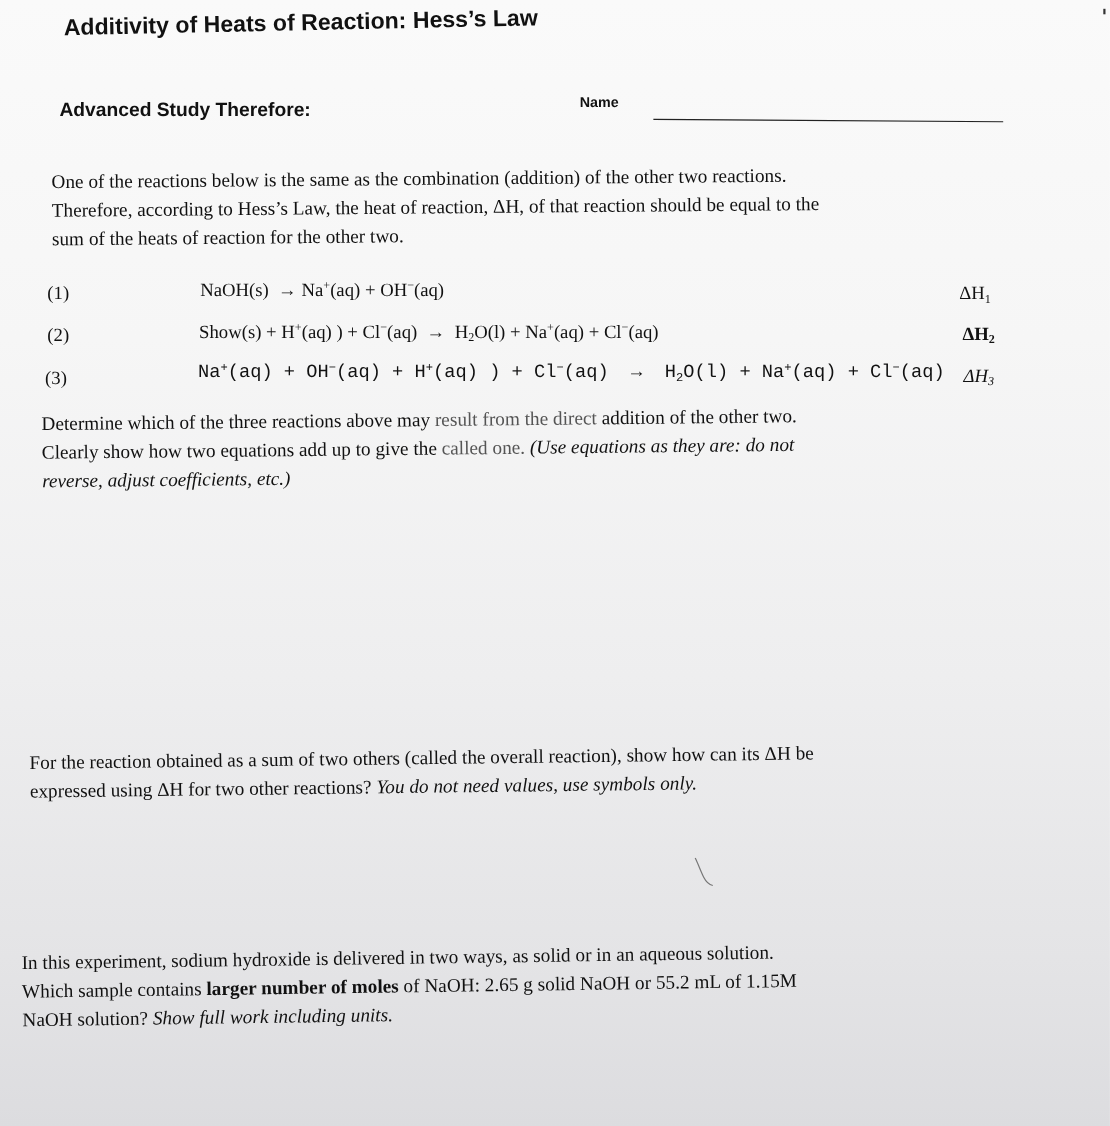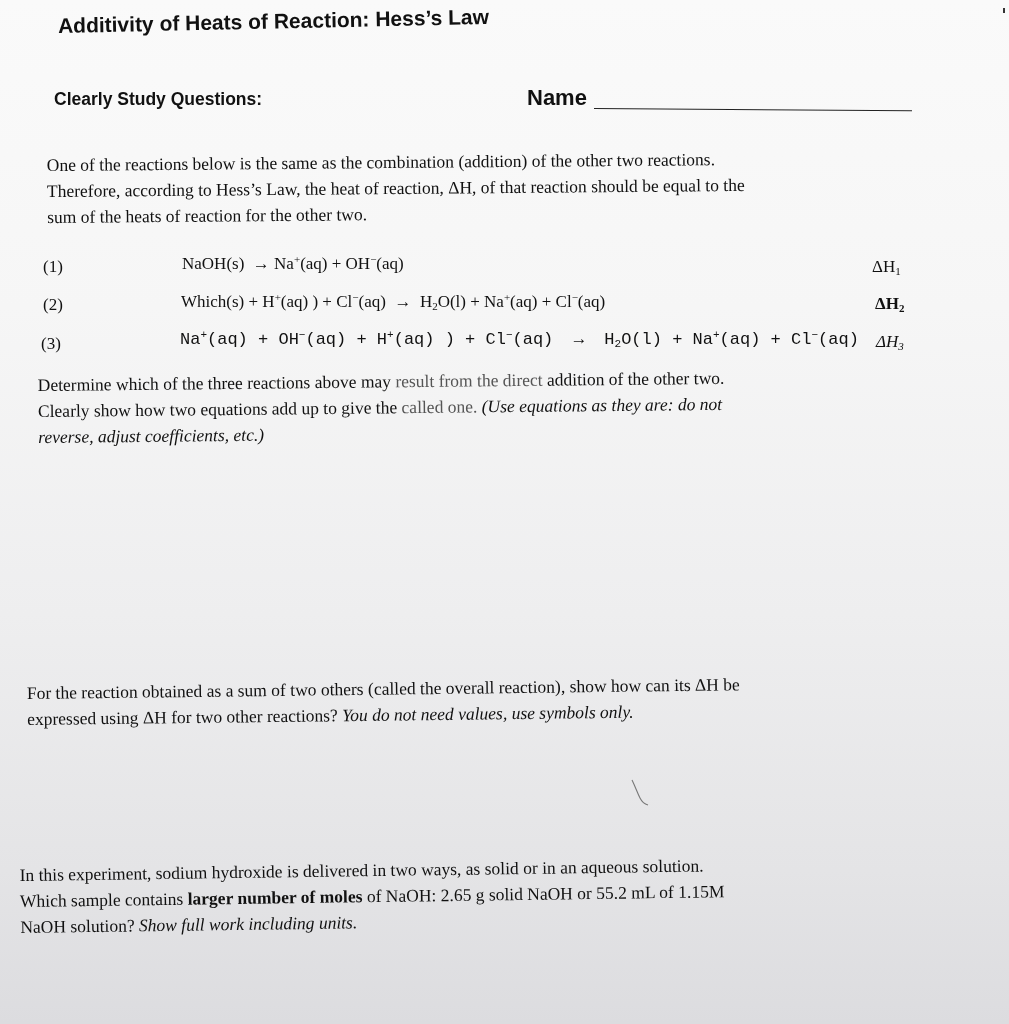--- a/index.html
+++ b/index.html
@@ -6,21 +6,21 @@
     body {
       width: 1009px; height: 1024px; overflow: hidden; position: relative;
       background: linear-gradient(180deg, #fafafa 0%, #f6f6f6 30%, #eeeeef 60%, #e4e4e6 85%, #dcdcdf 100%);
       color: #111;
     }
     .abs { position: absolute; white-space: nowrap; }
     .sans { font-family: "Liberation Sans", "DejaVu Sans", sans-serif; font-weight: bold; }
     .serif { font-family: "Liberation Serif", "DejaVu Serif", serif; }
     .title { left: 58px; top: 14px; font-size: 21px; transform: rotate(-1.2deg); transform-origin: left center; }
     .subtitle { left: 54px; top: 89px; font-size: 17.5px; }
-    .name-label { left: 527px; top: 85px; font-size: 22px; }
+    .name-label { left: 527px; top: 85px; font-size: 13px; }
     .name-line { left: 594px; top: 108px; width: 318px; height: 0; border-top: 1.6px solid #222; transform: rotate(0.4deg); transform-origin: left center; }
     .para { font-size: 17.5px; line-height: 26px; transform-origin: left center; }
     .p-intro { left: 47px; top: 152px; transform: rotate(-0.5deg); }
     .eq-num { font-size: 17px; }
     .eq { font-size: 17px; }
     .dh { font-size: 17px; }
     sup { font-size: 11px; vertical-align: 6px; line-height: 0; }
     sub { font-size: 11px; vertical-align: -3px; line-height: 0; }
     .p-determine { left: 38px; top: 372px; transform: rotate(-0.6deg); }
     .p-overall { left: 27px; top: 680px; transform: rotate(-0.7deg); }
@@ -30,39 +30,39 @@
     .bold { font-weight: bold; }
     .pen-mark { left: 630px; top: 778px; width: 22px; height: 30px; }
     .speck { left: 1003px; top: 8px; width: 2px; height: 5px; background: #333; }
     .answer-space { left: 30px; top: 460px; width: 950px; height: 210px; }
     .answer-space-2 { left: 30px; top: 745px; width: 950px; height: 110px; }
   </style>
 </head>
 <body>
 
 <div class="abs sans title">Additivity of Heats of Reaction: Hess’s Law</div>
-<div class="abs sans subtitle">Clearly Study Questions:</div>
+<div class="abs sans subtitle">Advanced Study Therefore:</div>
 <div class="abs sans name-label">Name</div>
 <div class="abs name-line"></div>
 
 <div class="abs serif para p-intro">
   <div>One of the reactions below is the same as the combination (addition) of the other two reactions.</div>
   <div>Therefore, according to Hess’s Law, the heat of reaction, ΔH, of that reaction should be equal to the</div>
   <div>sum of the heats of reaction for the other two.</div>
 </div>
 
 <div>
   <span class="abs serif eq-num" style="left:43px; top:257px;">(1)</span>
   <span class="abs serif eq" style="left:182px; top:254px;text-align:center;"><span>NaOH(s)</span>&nbsp; <span>→</span> <span>Na</span><sup>+</sup><span>(aq) + OH</span><sup>−</sup><span>(aq)</span></span>
   <span class="abs serif dh" style="left:872px; top:257px;text-align:center;"><span>ΔH</span><sub>1</sub></span>
 </div>
 
 <div>
   <span class="abs serif eq-num" style="left:43px; top:295px;">(2)</span>
-  <span class="abs serif eq" style="left:181px; top:292px;"><span>Which(s) + H</span><sup>+</sup><span>(aq) ) + Cl</span><sup>−</sup><span>(aq)</span>&nbsp; <span>→</span>&nbsp; <span>H</span><sub>2</sub><span>O(l) + Na</span><sup>+</sup><span>(aq) + Cl</span><sup>−</sup><span>(aq)</span></span>
+  <span class="abs serif eq" style="left:181px; top:292px;"><span>Show(s) + H</span><sup>+</sup><span>(aq) ) + Cl</span><sup>−</sup><span>(aq)</span>&nbsp; <span>→</span>&nbsp; <span>H</span><sub>2</sub><span>O(l) + Na</span><sup>+</sup><span>(aq) + Cl</span><sup>−</sup><span>(aq)</span></span>
   <span class="abs serif dh" style="left:875px; top:294px;font-weight:bold;"><span>ΔH</span><sub>2</sub></span>
 </div>
 
 <div>
   <span class="abs serif eq-num" style="left:41px; top:334px;">(3)</span>
   <span class="abs serif eq" style="left:180px; top:330px;font-family:Liberation Mono, monospace;"><span>Na</span><sup>+</sup><span>(aq) + OH</span><sup>−</sup><span>(aq) + H</span><sup>+</sup><span>(aq) ) + Cl</span><sup>−</sup><span>(aq)</span>&nbsp; <span>→</span>&nbsp; <span>H</span><sub>2</sub><span>O(l) + Na</span><sup>+</sup><span>(aq) + Cl</span><sup>−</sup><span>(aq)</span></span>
   <span class="abs serif dh" style="left:876px; top:332px;font-style:italic;"><span>ΔH</span><sub>3</sub></span>
 </div>
 
 <div class="abs serif para p-determine">

